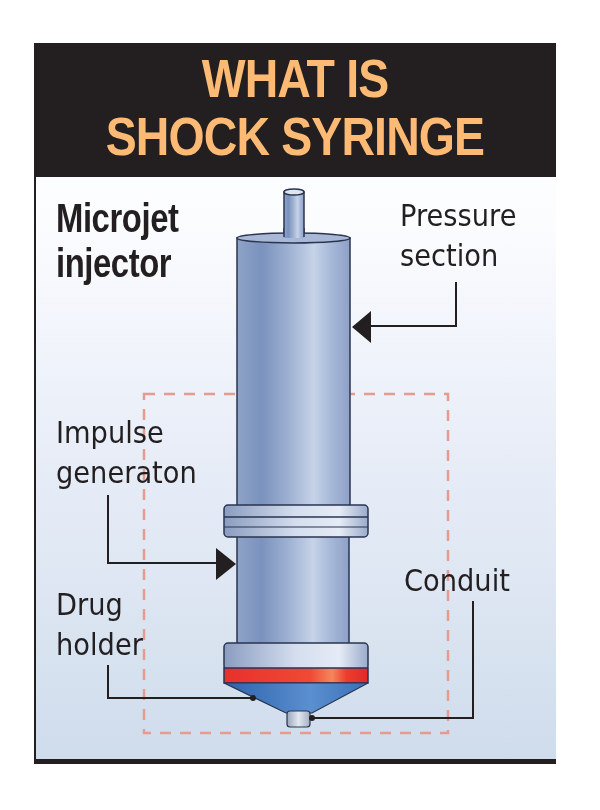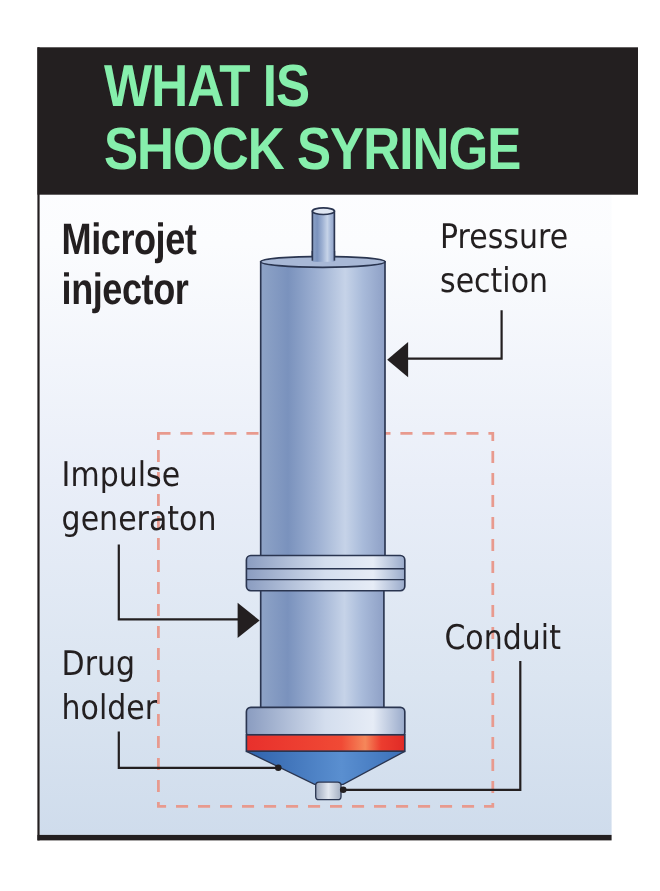--- a/index.html
+++ b/index.html
@@ -4,21 +4,21 @@
 <style>
   html, body { margin: 0; padding: 0; background: #ffffff; }
   body { width: 600px; height: 810px; position: relative; overflow: hidden; font-family: "Liberation Sans", sans-serif; }
   .panel {
     position: absolute; left: 34px; top: 43px; width: 522px; height: 721px;
     background: linear-gradient(180deg, #ffffff 0%, #fbfcfe 25%, #e9eef8 55%, #dbe5f1 80%, #cfdcec 100%);
     border-left: 2px solid #231f20; border-bottom: 5px solid #231f20; box-sizing: border-box;
   }
   .header {
     position: absolute; left: 34px; top: 43px; width: 522px; height: 134px;
-    background: #231f20; color: #86efac; text-align: left; padding-left: 24px;
+    background: #231f20; color: #fdba74; text-align: center;
   }
   .header .line {
     display: block; font-family: "Liberation Sans", sans-serif; font-weight: 700;
     font-size: 54px; line-height: 58px; letter-spacing: -1px;
     transform: scaleX(0.86); transform-origin: center;
   }
   .header .l1 { margin-top: 6px; }
   .subtitle {
     position: absolute; left: 56px; top: 196px; color: #231f20;
     font-family: "Liberation Sans", sans-serif; font-weight: 700; font-size: 40px; line-height: 45px;

